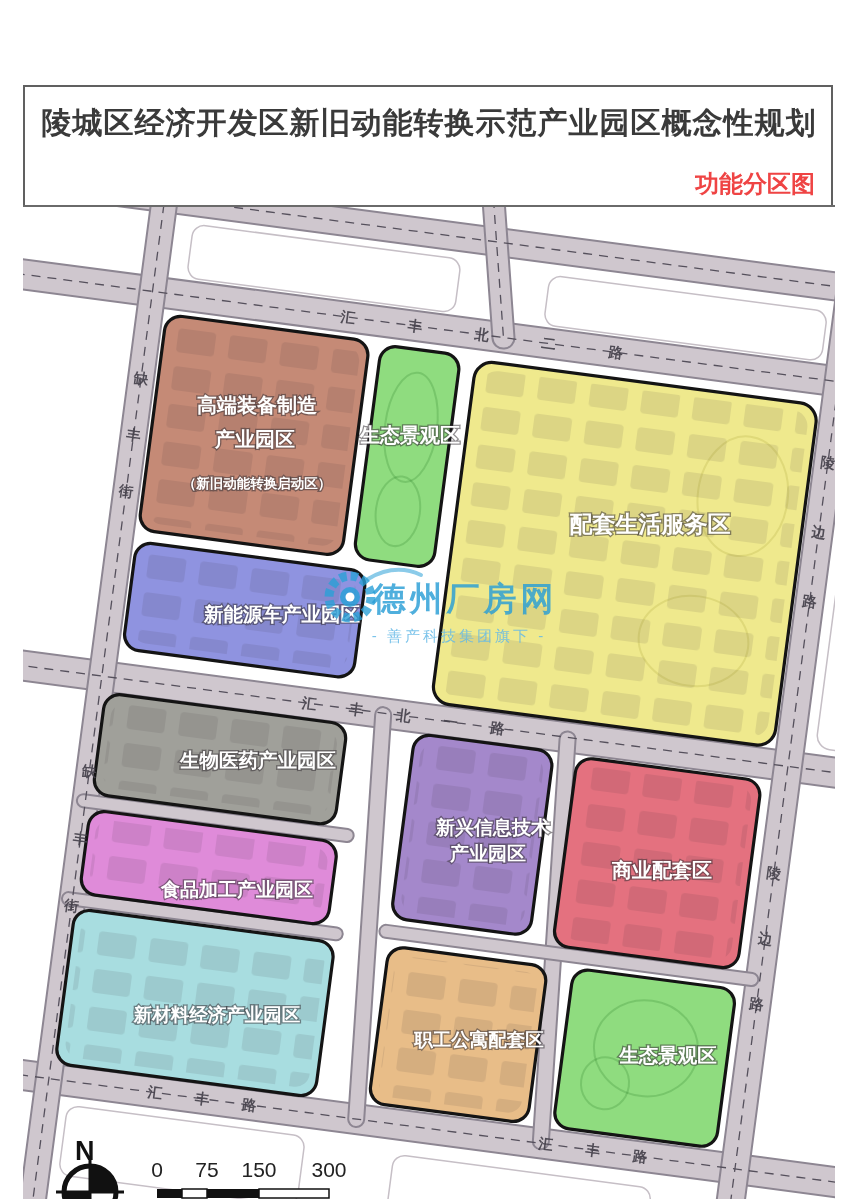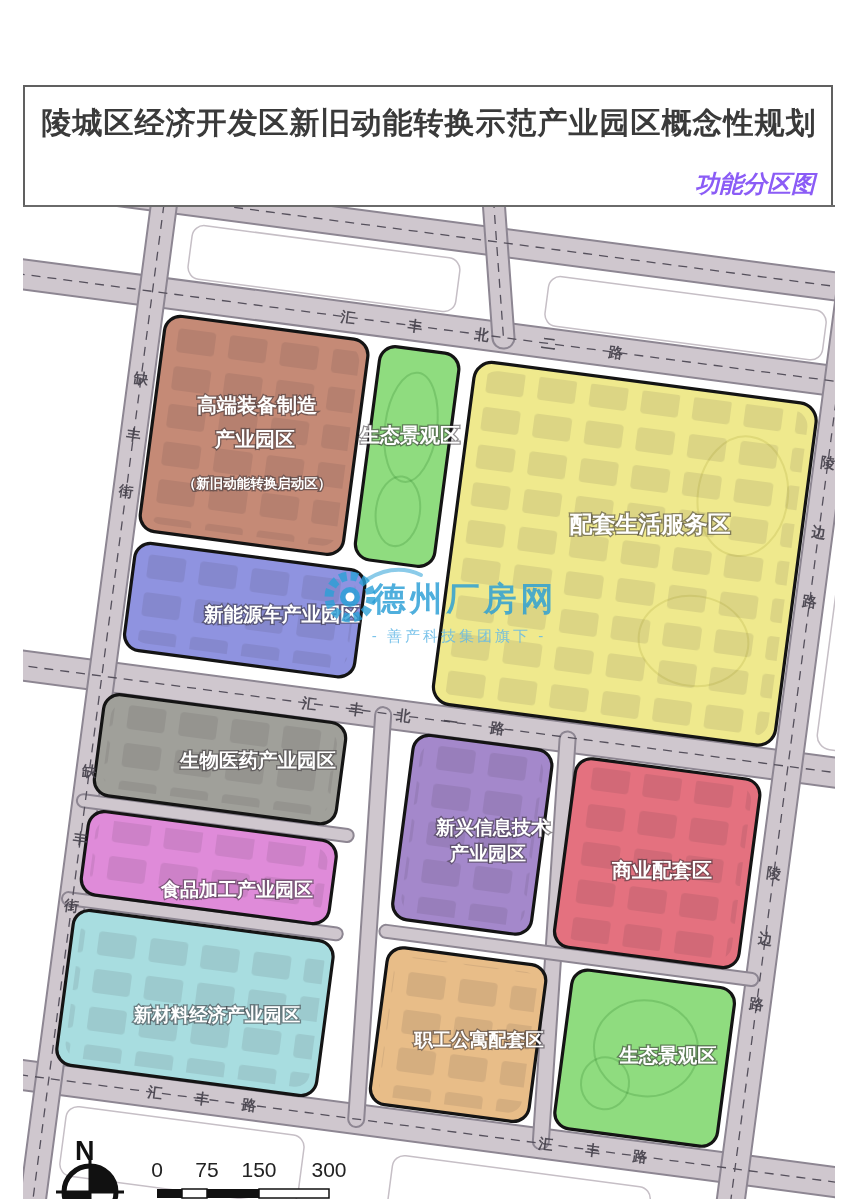--- a/index.html
+++ b/index.html
@@ -2,21 +2,21 @@
 <html><head>
 <meta charset="utf-8">
 <style>
   html,body{margin:0;padding:0;width:848px;height:1199px;background:#ffffff;overflow:hidden;
     font-family:"Liberation Sans",sans-serif;}
   #sheet{position:absolute;left:5px;top:0;width:848px;height:1199px;background:#fff;}
   #frame{position:absolute;left:18px;top:85px;width:810px;height:1130px;
     border:2px solid #606060;box-sizing:border-box;}
   #title{position:absolute;left:18px;top:103px;width:812px;text-align:center;
     font-size:30px;font-weight:700;color:#3a3a3a;letter-spacing:1px;}
-  #subtitle{position:absolute;right:38px;top:168px;font-size:24px;font-weight:700;color:#8b5cf6;font-style:italic;}
+  #subtitle{position:absolute;right:38px;top:168px;font-size:24px;font-weight:700;color:#ef4444;}
   #map-wrap{position:absolute;left:18px;top:205px;width:812px;height:994px;
     border-top:2px solid #6a6a6a;box-sizing:content-box;background:#fff;overflow:hidden;}
   svg{display:block;}
   .road-edge{stroke:#8d8692;fill:none;stroke-linecap:round;}
   .road-fill{stroke:#cfc7ce;fill:none;stroke-linecap:round;}
   .road-dash{stroke:#55505c;stroke-width:1.3;fill:none;stroke-dasharray:9 7;}
   .parcel{stroke:#141414;stroke-width:3.2;}
   .ghost{fill:#ffffff;stroke:#c6bfc6;stroke-width:1.5;}
   .rlabel{fill:#46424c;font-size:14.5px;font-weight:600;opacity:.92;}
   .rlabel-v{writing-mode:vertical-rl;text-orientation:upright;}

